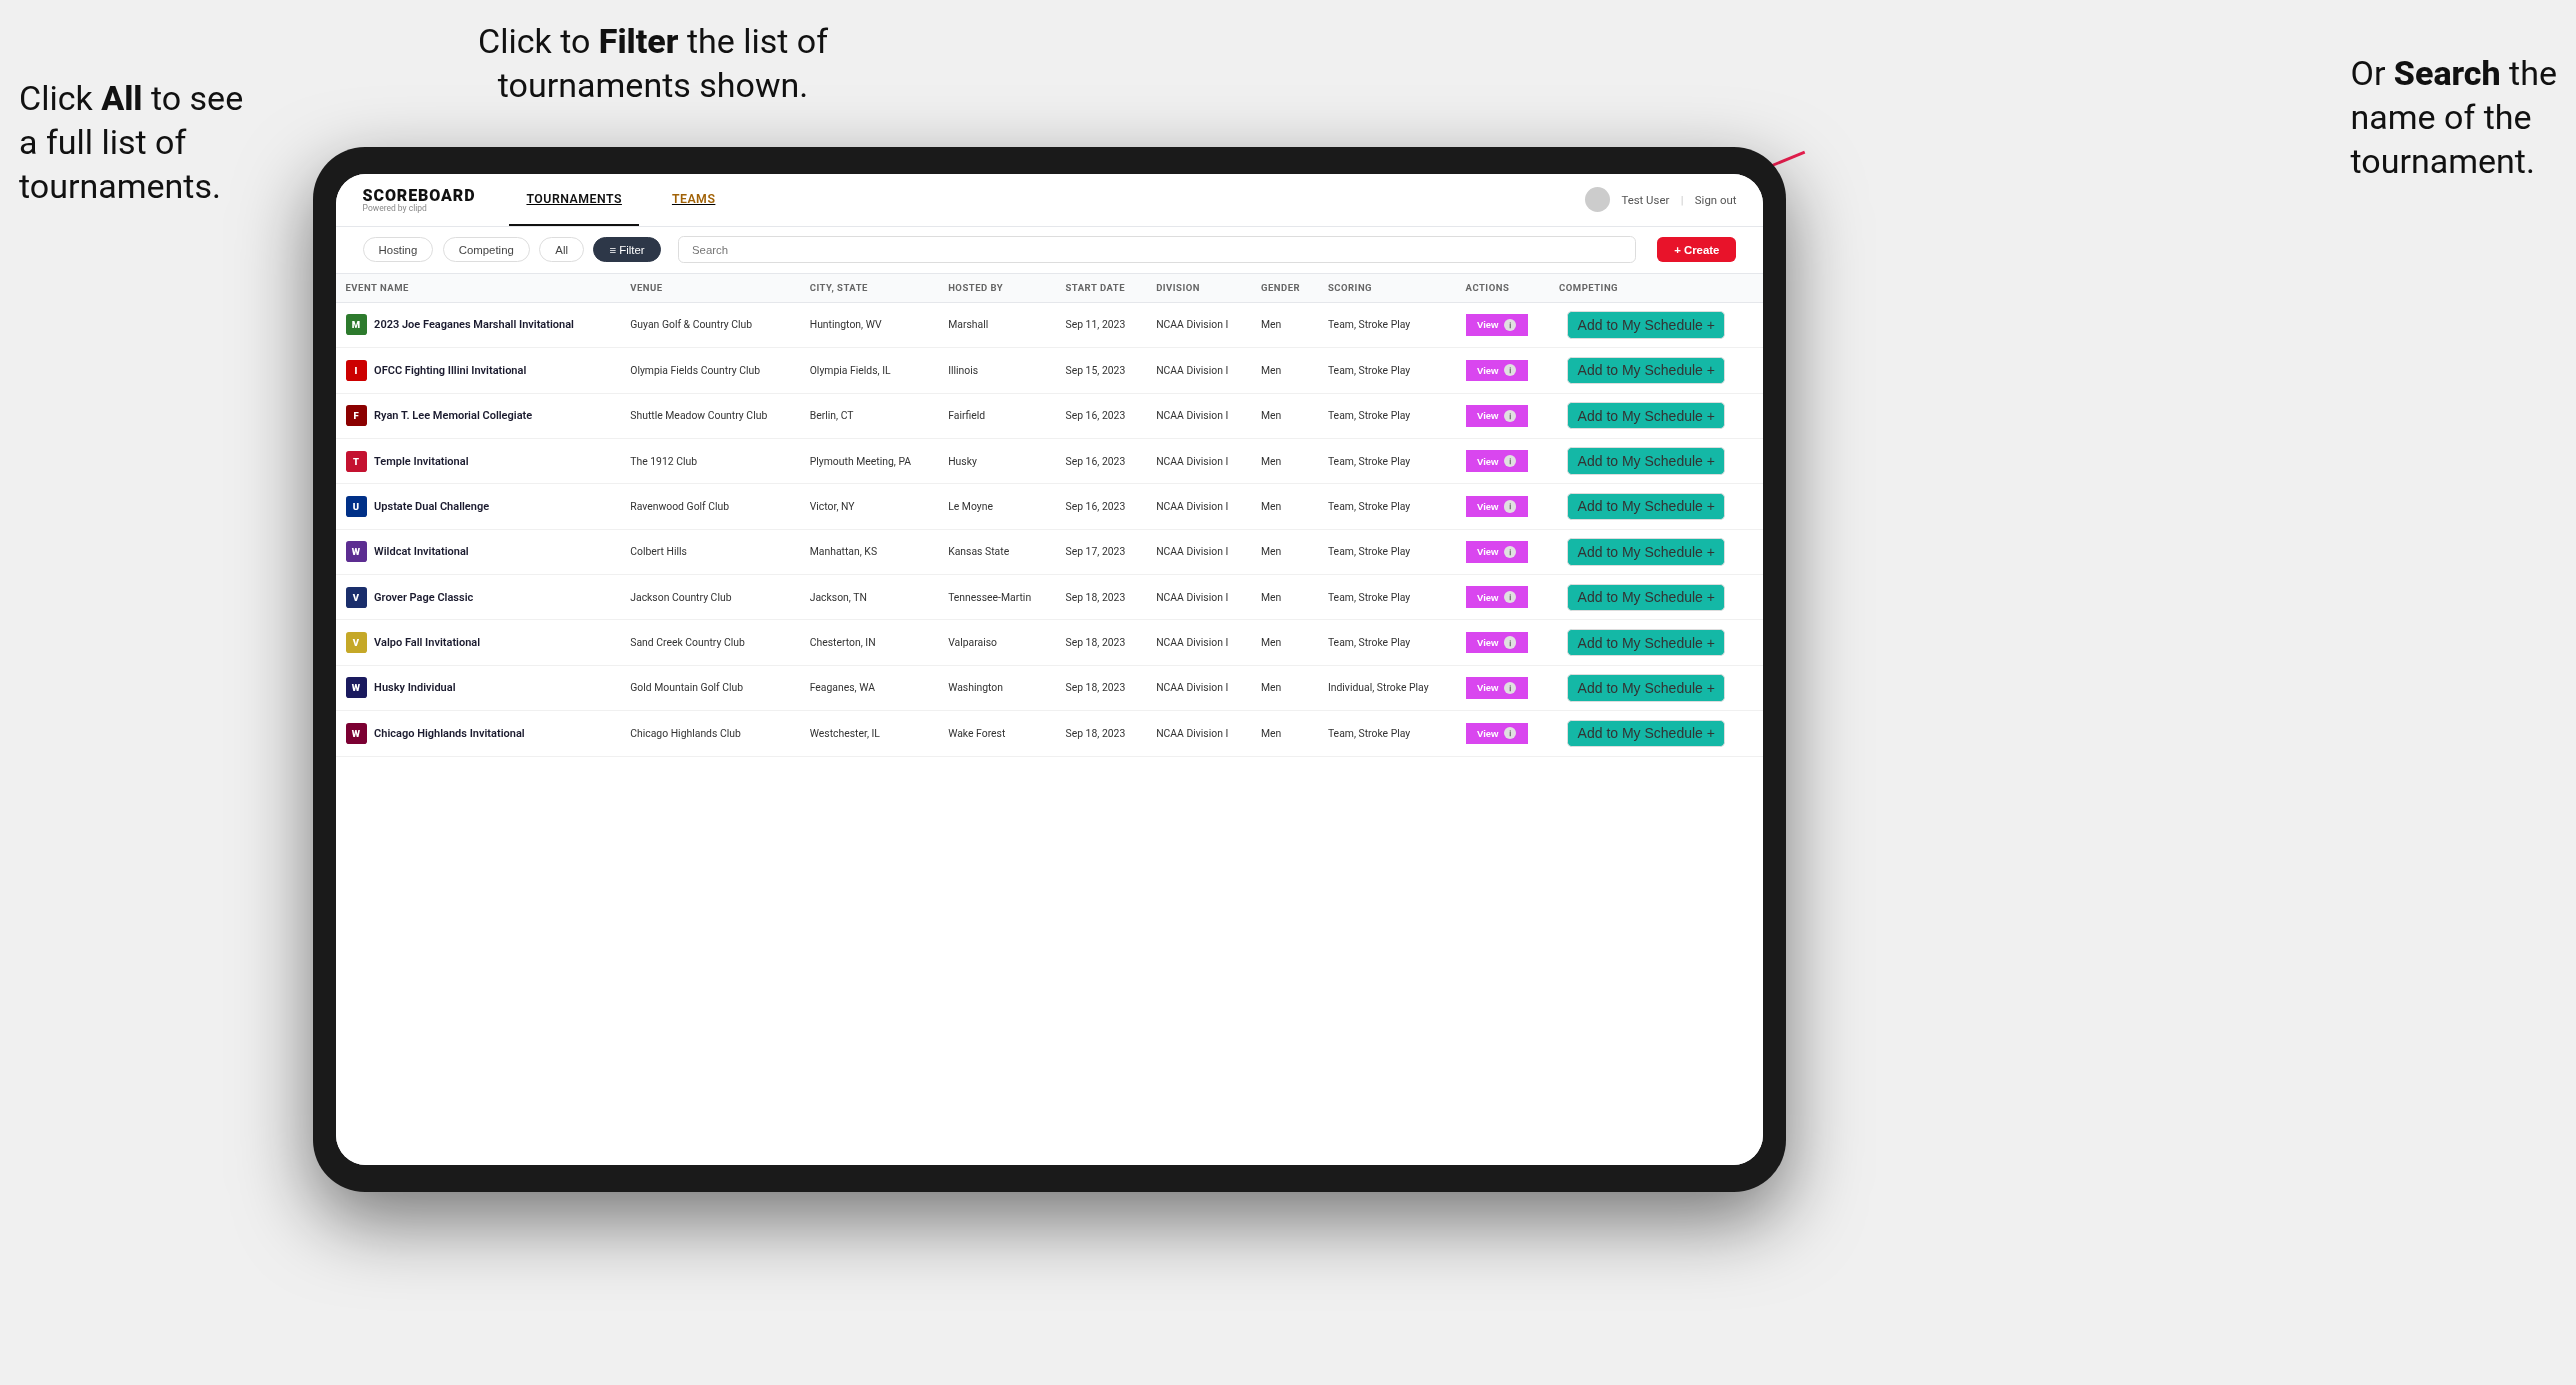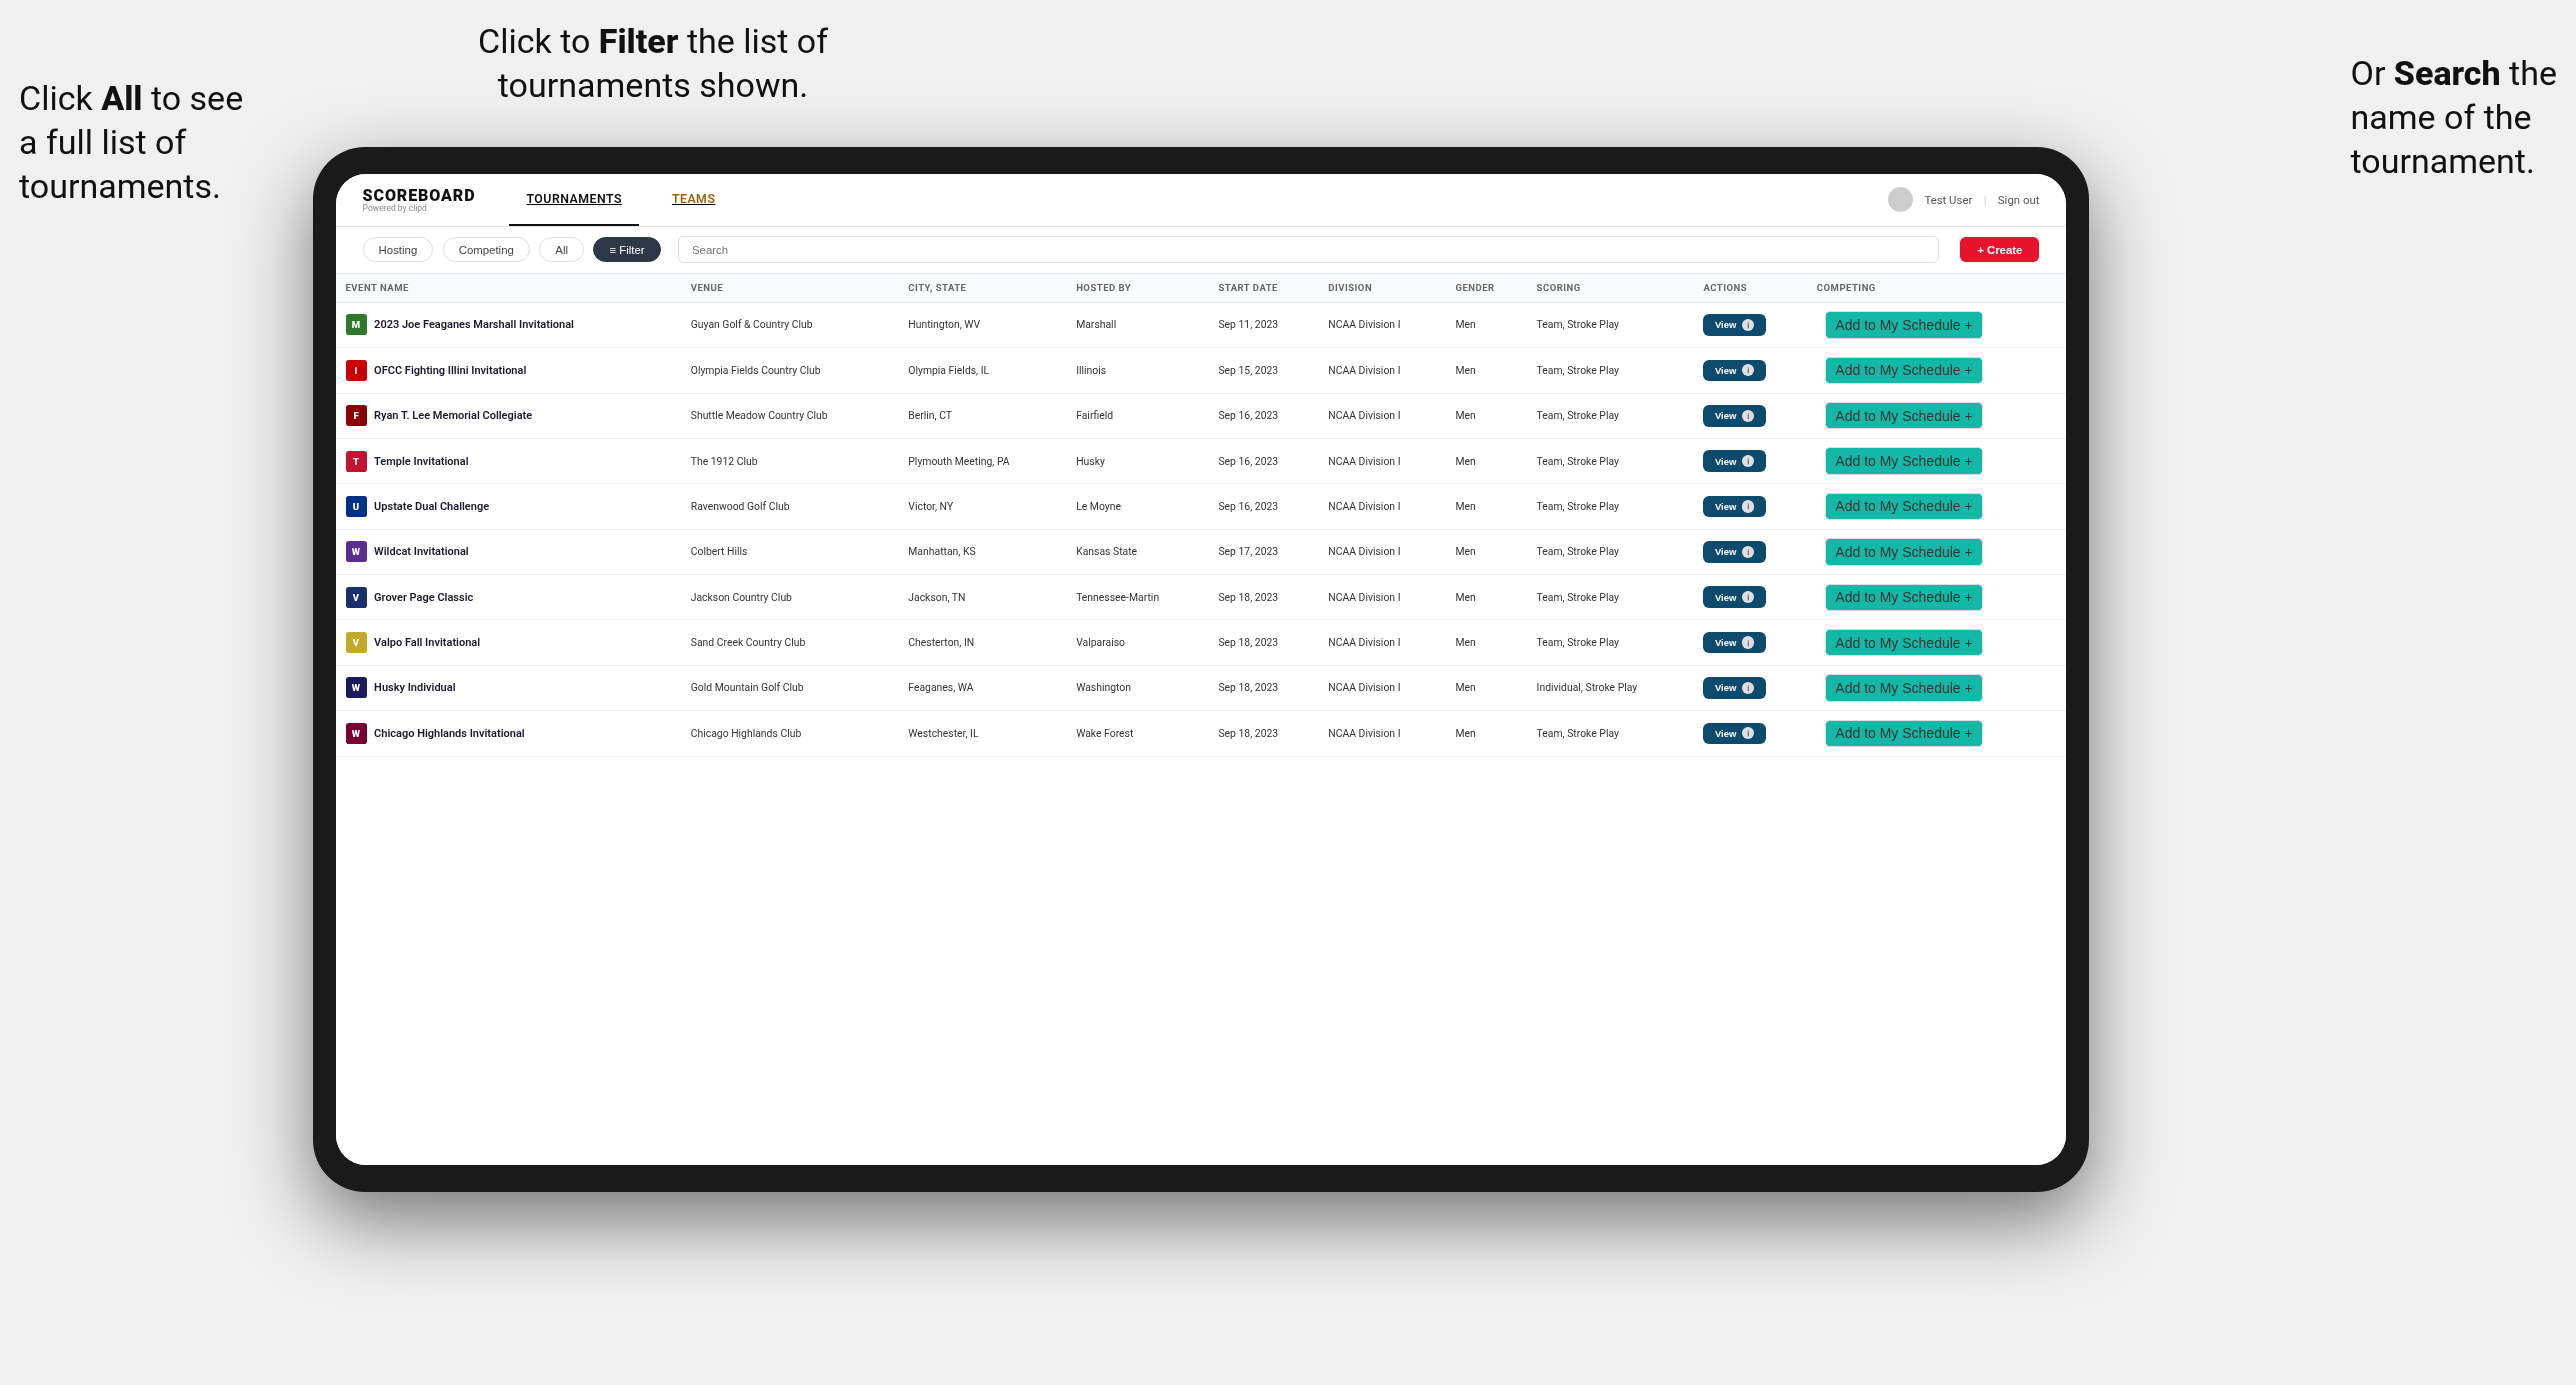--- a/index.html
+++ b/index.html
@@ -46,21 +46,21 @@
       width: 2576px;
       height: 1386px;
       pointer-events: none;
     }
 
     
     .tablet-frame {
       position: absolute;
       top: 147px;
       left: 313px;
-      width: 1776px;
+      width: 1473px;
       height: 1045px;
       background: #1a1a1a;
       border-radius: 52px;
       box-shadow: 0 28.5px 76px rgba(0,0,0,0.5);
       padding: 26.6px 23px;
     }
 
     .tablet-screen {
       width: 100%;
       height: 100%;
@@ -242,25 +242,25 @@
       color: #fff;
     }
 
     .event-title {
       font-size: 11px;
       font-weight: 600;
       color: #1a1a2e;
     }
 
     .view-btn {
-      background: #0c4a6e;
+      background: #d946ef;
       color: #fff;
       border: none;
       padding: 4.7px 11.4px;
-      border-radius: 6px;
+      border-radius: 0;
       font-size: 9.5px;
       font-weight: 600;
       cursor: pointer;
       display: flex;
       align-items: center;
       gap: 3.8px;
       white-space: nowrap;
     }
 
     .add-schedule-btn {

